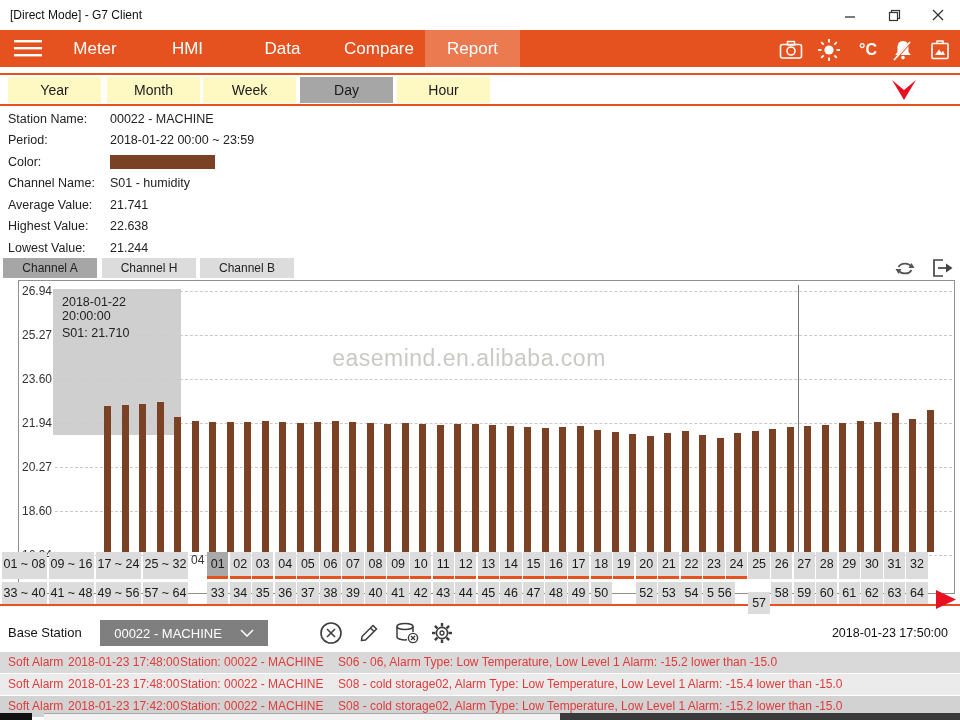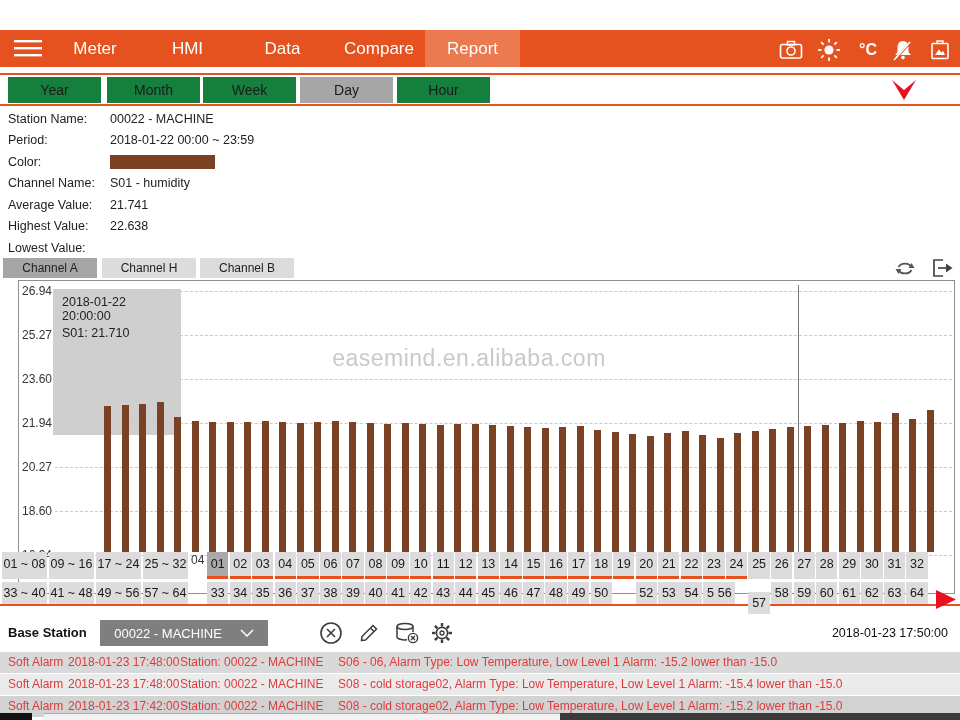--- a/index.html
+++ b/index.html
@@ -14,21 +14,21 @@
 
   
   .nav{left:0;top:30px;width:960px;height:37px;background:#E5521F;}
   .nav-item{top:30px;height:37px;line-height:37px;text-align:center;color:#fff;font-size:17px;cursor:default;}
   .nav-item.active{background:#EC7A50;}
   .nav-icon{top:38px;width:24px;height:24px;display:flex;align-items:center;justify-content:center;}
   .temp-unit{color:#fff;font-size:16px;font-weight:bold;}
 
   
   .hairline{left:0;width:960px;height:2px;background:#E5521F;}
-  .ptab{top:77px;width:93px;height:26px;background:#15803d;text-align:center;line-height:26px;font-size:14px;color:#1a1a1a;}
+  .ptab{top:77px;width:93px;height:26px;background:#fef9c3;text-align:center;line-height:26px;font-size:14px;color:#1a1a1a;}
   .ptab.active{background:#A6A6A6;}
 
   
   .info-label{left:8px;width:100px;height:16px;font-size:12.5px;color:#222;}
   .info-value{left:110px;width:300px;height:16px;font-size:12.5px;color:#222;}
   .swatch{left:110px;top:155px;width:105px;height:14px;background:#7A4124;}
 
   
   .ctab{top:258px;width:94px;height:20px;background:#DCDCDC;text-align:center;line-height:20px;font-size:12px;color:#222;}
   .ctab.active{background:#A6A6A6;}
@@ -48,40 +48,60 @@
 
   
   .grp,.chn{position:absolute;background:#DCDCDC;text-align:center;font-size:12.5px;color:#1a1a1a;z-index:20;}
   .row1{height:24px;line-height:24px;border-bottom:3px solid transparent;}
   .row1.ul{border-bottom:3px solid #E5521F;}
   .row2{height:22px;line-height:22px;}
   .chn.sel{background:#A9A9A9;}
   .grid-sep{left:0;top:604px;width:960px;height:2px;background:#E5521F;z-index:19;}
 
   
-  .bs-label{left:8px;top:618px;height:30px;line-height:30px;font-size:13px;color:#111;font-weight:bold;}
+  .bs-label{left:8px;top:618px;height:30px;line-height:30px;font-size:13px;color:#111;}
   .bs-dropdown{left:100px;top:620px;width:168px;height:26px;background:#7F7F7F;color:#fff;font-size:13px;
                display:flex;align-items:center;justify-content:center;gap:18px;}
   .bs-icon{top:620px;width:26px;height:26px;display:flex;align-items:center;justify-content:center;}
   .bs-time{right:12px;top:618px;height:30px;line-height:30px;font-size:12.5px;color:#111;}
 
   
   .alarm-row{position:absolute;left:0;width:960px;height:21px;font-size:12px;color:#E03A3A;line-height:21px;}
   .alarm-row span{position:absolute;white-space:nowrap;}
   .a-type{left:8px;} .a-time{left:68px;} .a-station{left:180px;} .a-msg{left:338px;}
   .bg0{background:#D9D9D9;} .bg1{background:#EBEBEB;} .bg2{background:#D2D2D2;}
 
   
   .strip{top:713px;height:7px;}
 </style>
 </head>
 <body>
 
 <div id="app">
 
+  <div class="abs titlebar">
+    <div class="abs title-text">[Direct Mode] - G7 Client</div>
+    <div class="abs win-btn" style="right:88px;">
+      <svg width="12" height="12">
+          <line x1="1" y1="8" x2="11" y2="8" stroke="#333" stroke-width="1.3"></line>
+        </svg>
+    </div>
+    <div class="abs win-btn" style="right:44px;">
+      <svg width="13" height="13">
+          <rect x="3.5" y="1.5" width="8" height="8" fill="none" stroke="#333" stroke-width="1.2"></rect>
+          <rect x="1.5" y="3.5" width="8" height="8" fill="#fff" stroke="#333" stroke-width="1.2"></rect>
+        </svg>
+    </div>
+    <div class="abs win-btn" style="right:0;">
+      <svg width="12" height="12">
+          <line x1="1" y1="1" x2="11" y2="11" stroke="#333" stroke-width="1.3"></line>
+          <line x1="11" y1="1" x2="1" y2="11" stroke="#333" stroke-width="1.3"></line>
+        </svg>
+    </div>
+  </div>
 
   <div class="abs nav"></div>
   <div class="abs" style="left:14px;top:40px;z-index:2;">
     <svg width="30" height="18">
         <rect x="0" y="0" width="28" height="2.4" fill="#fff"></rect>
         <rect x="0" y="7" width="28" height="2.4" fill="#fff"></rect>
         <rect x="0" y="14" width="28" height="2.4" fill="#fff"></rect>
       </svg>
   </div>
   <div class="abs nav-item" style="left:55px;width:80px;">Meter</div>
@@ -150,20 +170,21 @@
   <div class="abs info-value" style="top:133px;">2018-01-22   00:00 ~ 23:59</div>
   <div class="abs info-label" style="top:155px;">Color:</div>
   <div class="abs swatch"></div>
   <div class="abs info-label" style="top:176px;">Channel Name:</div>
   <div class="abs info-value" style="top:176px;">S01 - humidity</div>
   <div class="abs info-label" style="top:198px;">Average Value:</div>
   <div class="abs info-value" style="top:198px;">21.741</div>
   <div class="abs info-label" style="top:219px;">Highest Value:</div>
   <div class="abs info-value" style="top:219px;">22.638</div>
   <div class="abs info-label" style="top:241px;">Lowest Value:</div>
+  <div class="abs info-value" style="top:241px;">21.244</div>
 
   <div class="abs ctab active" style="left:3px;">Channel A</div>
   <div class="abs ctab" style="left:102px;">Channel H</div>
   <div class="abs ctab" style="left:200px;">Channel B</div>
   <div class="abs chart-tool" style="left:893px;">
     <svg width="24" height="22">
         <path d="M5.5,10 A7,5.5 0 0 1 18.5,10" fill="none" stroke="#555" stroke-width="1.7"></path>
         <polygon points="18.5,6 21.5,11 15.5,11" fill="#555"></polygon>
         <path d="M18.5,13 A7,5.5 0 0 1 5.5,13" fill="none" stroke="#555" stroke-width="1.7"></path>
         <polygon points="5.5,17 2.5,12 8.5,12" fill="#555"></polygon>

